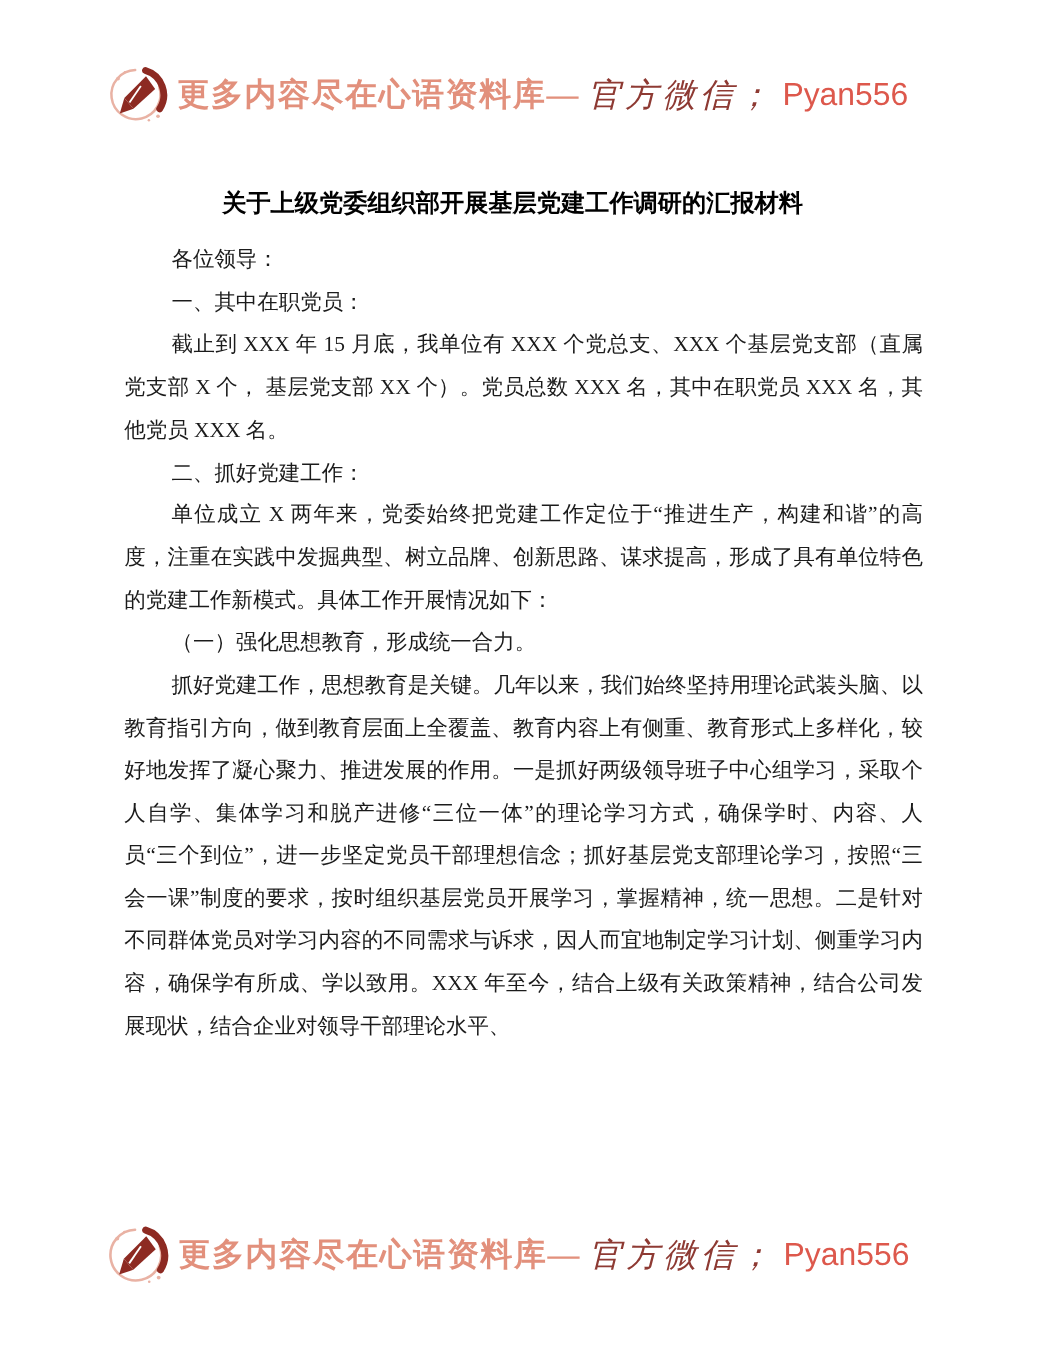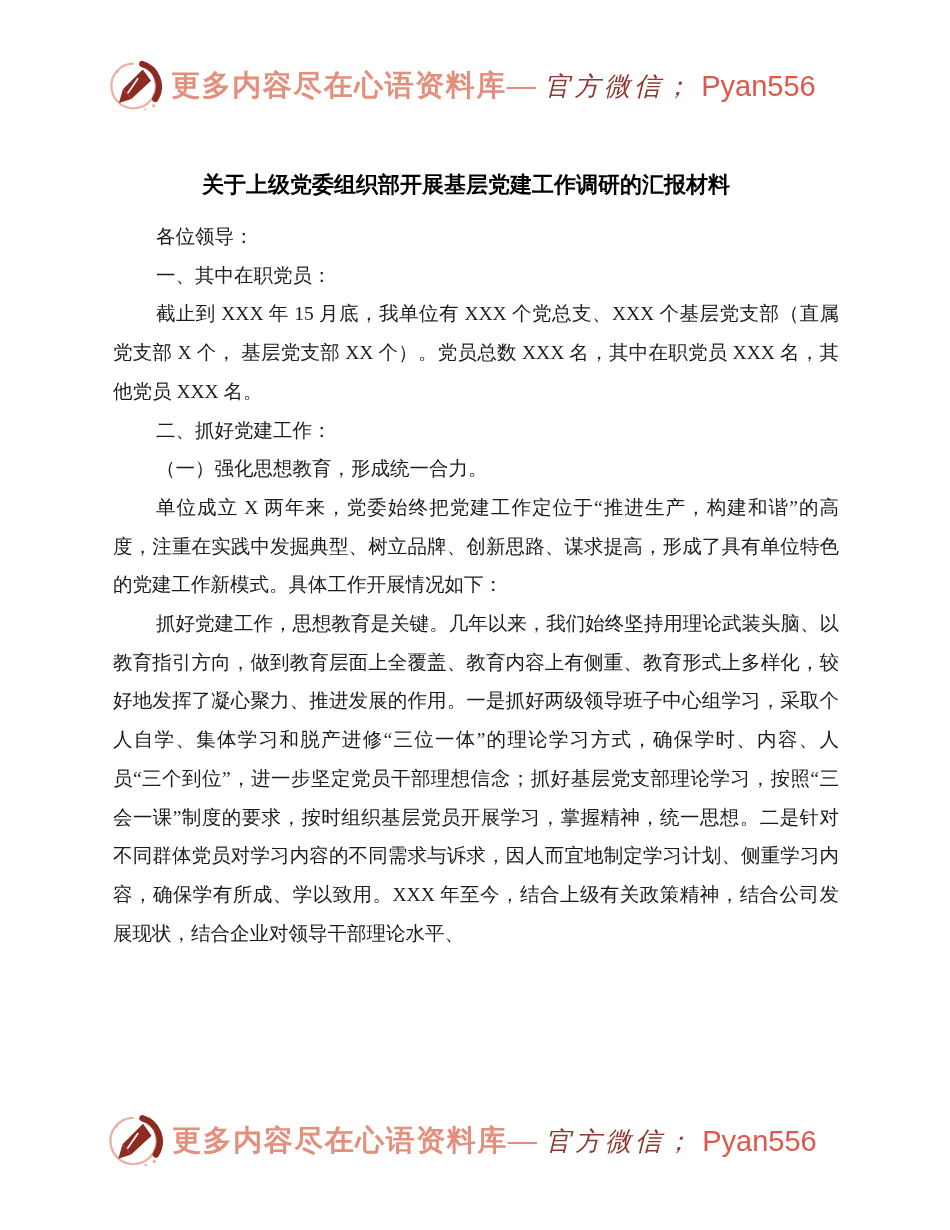--- a/index.html
+++ b/index.html
@@ -17,21 +17,21 @@
   }
   .watermark.header{top:58px;}
   .watermark.footer{top:1112px;}
   .wm-logo{flex:0 0 auto;display:block;}
   .wm-brand{
     font-size:29px;font-weight:600;letter-spacing:1.5px;
     color:var(--brand-color,#e2907c);
     font-family:"Liberation Serif","DejaVu Serif",serif;
   }
   .wm-wechat{
-    font-size:26px;font-style:italic;letter-spacing:4px;
+    font-size:30px;font-style:italic;letter-spacing:4px;
     color:var(--wechat-label-color,#8e3a33);
     font-family:"DejaVu Serif","Liberation Serif",serif;
   }
   .wm-id{
     font-size:29px;
     color:var(--wechat-id-color,#dd584c);
     font-family:"Liberation Sans","DejaVu Sans",sans-serif;
   }
   .doc-title{
     position:absolute;top:170px;left:4px;width:100%;
@@ -70,22 +70,22 @@
     <span class="wm-id">Pyan556</span>
   </div>
 
   <div class="doc-title">关于上级党委组织部开展基层党建工作调研的汇报材料</div>
 
   <div class="doc-body">
       <p>各位领导：</p>
       <p>一、其中在职党员：</p>
       <p>截止到 XXX 年 15 月底，我单位有 XXX 个党总支、XXX 个基层党支部（直属党支部 X 个， 基层党支部 XX 个）。党员总数 XXX 名，其中在职党员 XXX 名，其他党员 XXX 名。</p>
       <p>二、抓好党建工作：</p>
+      <p>单位成立 X 两年来，党委始终把党建工作定位于“推进生产，构建和谐”的高度，注重在实践中发掘典型、树立品牌、创新思路、谋求提高，形成了具有单位特色的党建工作新模式。具体工作开展情况如下：</p>
       <p>（一）强化思想教育，形成统一合力。</p>
-      <p>单位成立 X 两年来，党委始终把党建工作定位于“推进生产，构建和谐”的高度，注重在实践中发掘典型、树立品牌、创新思路、谋求提高，形成了具有单位特色的党建工作新模式。具体工作开展情况如下：</p>
       <p>抓好党建工作，思想教育是关键。几年以来，我们始终坚持用理论武装头脑、以教育指引方向，做到教育层面上全覆盖、教育内容上有侧重、教育形式上多样化，较好地发挥了凝心聚力、推进发展的作用。一是抓好两级领导班子中心组学习，采取个人自学、集体学习和脱产进修“三位一体”的理论学习方式，确保学时、内容、人员“三个到位”，进一步坚定党员干部理想信念；抓好基层党支部理论学习，按照“三会一课”制度的要求，按时组织基层党员开展学习，掌握精神，统一思想。二是针对不同群体党员对学习内容的不同需求与诉求，因人而宜地制定学习计划、侧重学习内容，确保学有所成、学以致用。XXX 年至今，结合上级有关政策精神，结合公司发展现状，结合企业对领导干部理论水平、</p>
     </div>
 
   <div class="watermark footer">
     <svg class="wm-logo" width="58" height="58" viewBox="0 0 54 54" aria-hidden="true">
       <path d="M24 5.5 A21.5 21.5 0 1 0 45 20" fill="none" stroke="#e9b2a4" stroke-width="2.2" stroke-linecap="round"></path>
       <path d="M33 5.8 A22.5 22.5 0 0 1 45.5 39.5" fill="none" stroke="#8d2a22" stroke-width="6" stroke-linecap="round"></path>
       <path d="M33.5 11 L41.5 22 L22.5 39.5 L14.5 30 Z" fill="#8d2a22"></path>
       <path d="M22.5 39.5 L14.5 30 L10.5 43.5 Z" fill="#8d2a22"></path>
       <line x1="29" y1="19.5" x2="19" y2="34" stroke="#ffffff" stroke-width="1.6"></line>

